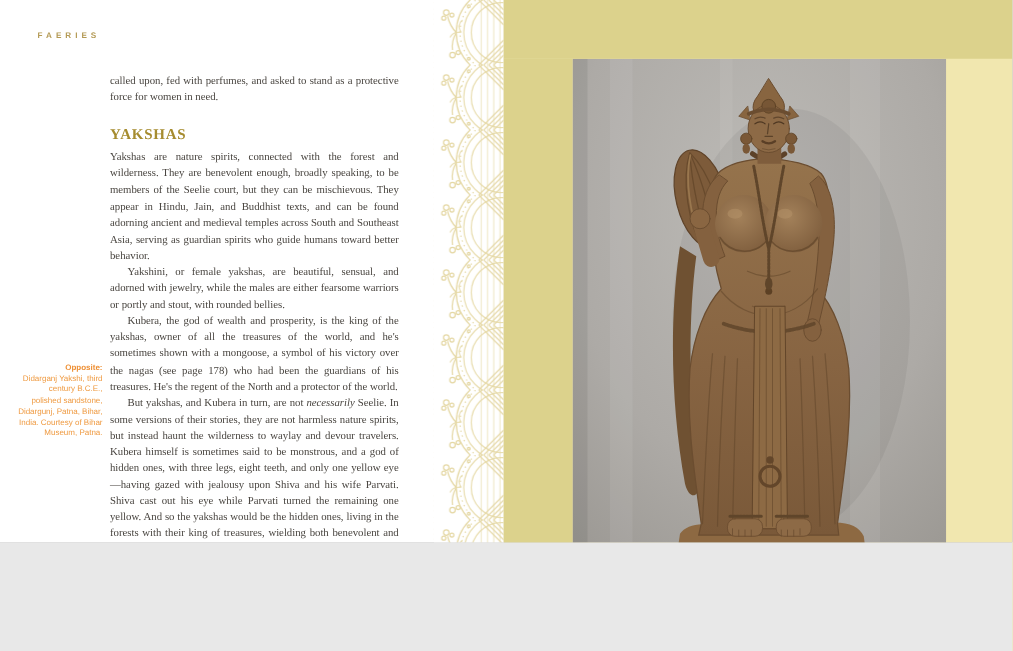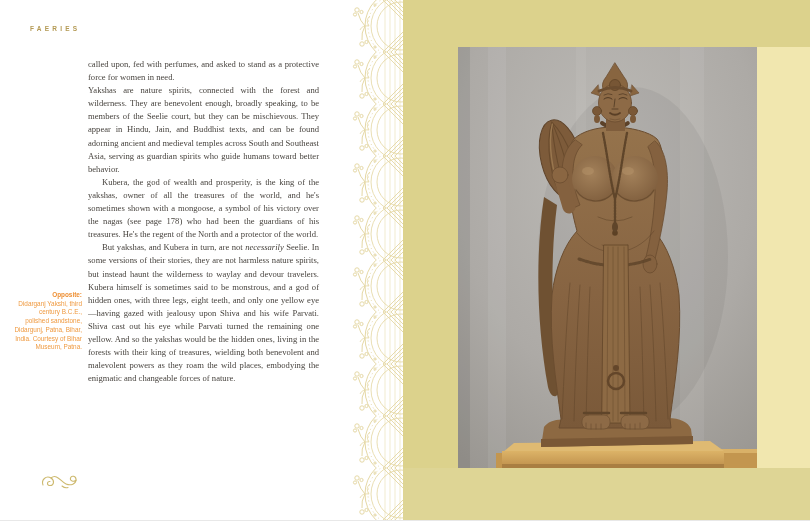--- a/index.html
+++ b/index.html
@@ -1,17 +1,17 @@
 <!DOCTYPE html>
 <html><head>
 <meta charset="utf-8">
 <style>
   html,body{margin:0;padding:0;background:#e8e8e8;}
   #spread{
-    position:relative;width:810px;height:520px;overflow:hidden;
+    position:relative;width:810px;height:434px;overflow:hidden;
     background:#a3a3a3;font-family:"Liberation Serif",serif;
   }
   
   #left-page{position:absolute;left:0;top:0;width:403px;height:521px;background:#ffffff;}
   .running-head{
     position:absolute;left:30px;top:25px;
     font-family:"Liberation Sans",sans-serif;font-size:6.5px;letter-spacing:3.2px;
     color:#b49a55;font-weight:bold;
   }
   .body-column{
@@ -52,21 +52,23 @@
 <body>
 
 <div id="spread">
 
   <div id="left-page">
 
     <div class="running-head">FAERIES</div>
 
     <div class="body-column">
       <p>called upon, fed with perfumes, and asked to stand as a protective force for women in need.</p>
+      <h2 class="section-heading">YAKSHAS</h2>
       <p>Yakshas are nature spirits, connected with the forest and wilderness. They are benevolent enough, broadly speaking, to be members of the Seelie court, but they can be mischievous. They appear in Hindu, Jain, and Buddhist texts, and can be found adorning ancient and medieval temples across South and Southeast Asia, serving as guardian spirits who guide humans toward better behavior.</p>
+      <p class="indent">Yakshini, or female yakshas, are beautiful, sensual, and adorned with jewelry, while the males are either fearsome warriors or portly and stout, with rounded bellies.</p>
       <p class="indent">Kubera, the god of wealth and prosperity, is the king of the yakshas, owner of all the treasures of the world, and he's sometimes shown with a mongoose, a symbol of his victory over the nagas (see page 178) who had been the guardians of his treasures. He's the regent of the North and a protector of the world.</p>
       <p class="indent"><span>But yakshas, and Kubera in turn, are not </span><em>necessarily</em><span> Seelie. In some versions of their stories, they are not harmless nature spirits, but instead haunt the wilderness to waylay and devour travelers. Kubera himself is sometimes said to be monstrous, and a god of hidden ones, with three legs, eight teeth, and only one yellow eye—having gazed with jealousy upon Shiva and his wife Parvati. Shiva cast out his eye while Parvati turned the remaining one yellow. And so the yakshas would be the hidden ones, living in the forests with their king of treasures, wielding both benevolent and malevolent powers as they roam the wild places, embodying the enigmatic and changeable forces of nature.</span></p>
     </div>
 
     <div class="margin-caption">
       <span class="caption-lead">Opposite:</span>
       <span>Didarganj Yakshi, third century B.C.E., polished sandstone, Didargunj, Patna, Bihar, India. Courtesy of Bihar Museum, Patna.</span>
     </div>
 
     <div class="folio">42</div>

